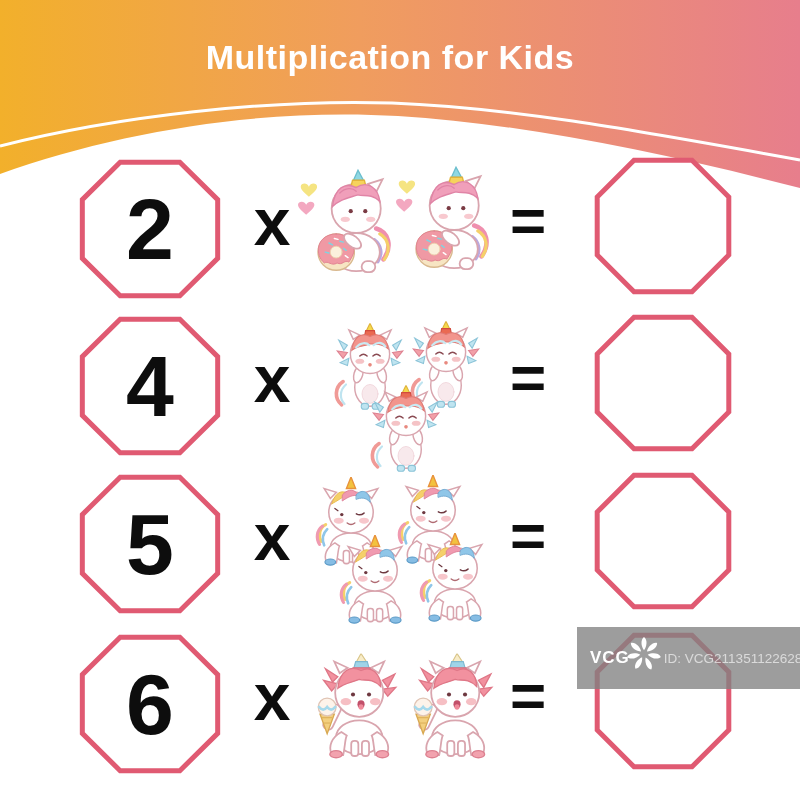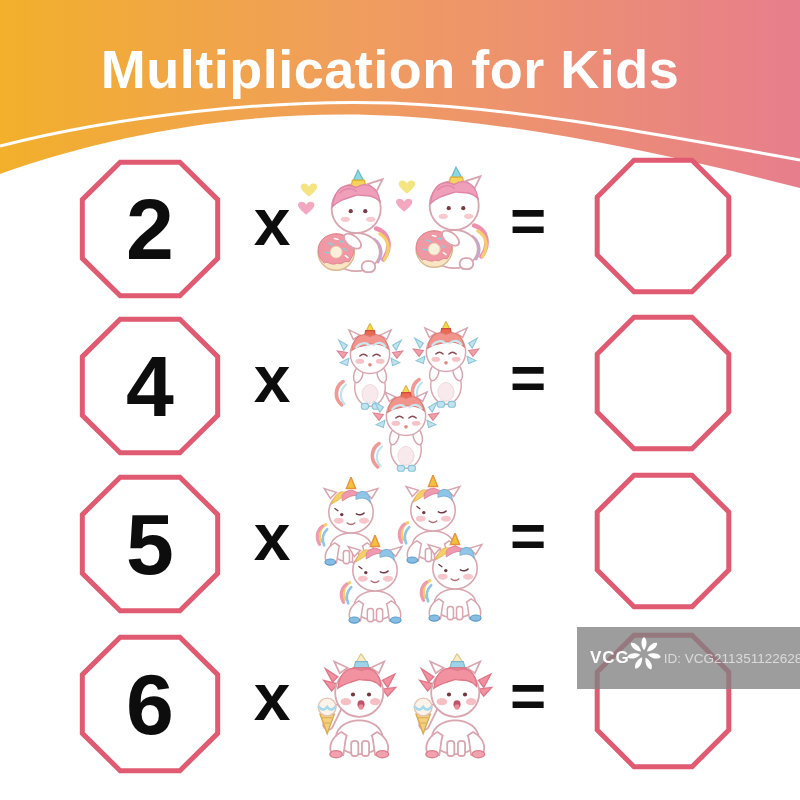--- a/index.html
+++ b/index.html
@@ -3,21 +3,21 @@
 <meta charset="utf-8">
 <style>
   html,body{margin:0;padding:0;background:#fff;}
   .canvas{position:relative;width:800px;height:800px;background:#ffffff;overflow:hidden;
           font-family:"Liberation Sans",sans-serif;}
 
   
   .header{position:absolute;left:0;top:0;width:800px;height:215px;}
   .header svg{display:block;}
   .title{position:absolute;left:0;top:38px;width:780px;margin:0;text-align:center;
-         color:#ffffff;font-size:54px;font-weight:bold;letter-spacing:.5px;}
+         color:#ffffff;font-size:34px;font-weight:bold;letter-spacing:.5px;}
 
   
   .row{position:absolute;left:0;width:800px;height:150px;}
   .row.r0{top:158px}.row.r1{top:315px}.row.r2{top:473px}.row.r3{top:633px}
 
   .num-cell{position:absolute;left:78px;top:0;width:144px;height:142px;
             display:flex;align-items:center;justify-content:center;}
   .ans-cell{position:absolute;left:593px;top:-2px;width:140px;height:140px;}
   .octo-svg{position:absolute;left:0;top:0;width:100%;height:100%;}
   .num{position:relative;font-size:86px;font-weight:bold;color:#0d0d0d;line-height:1;}

